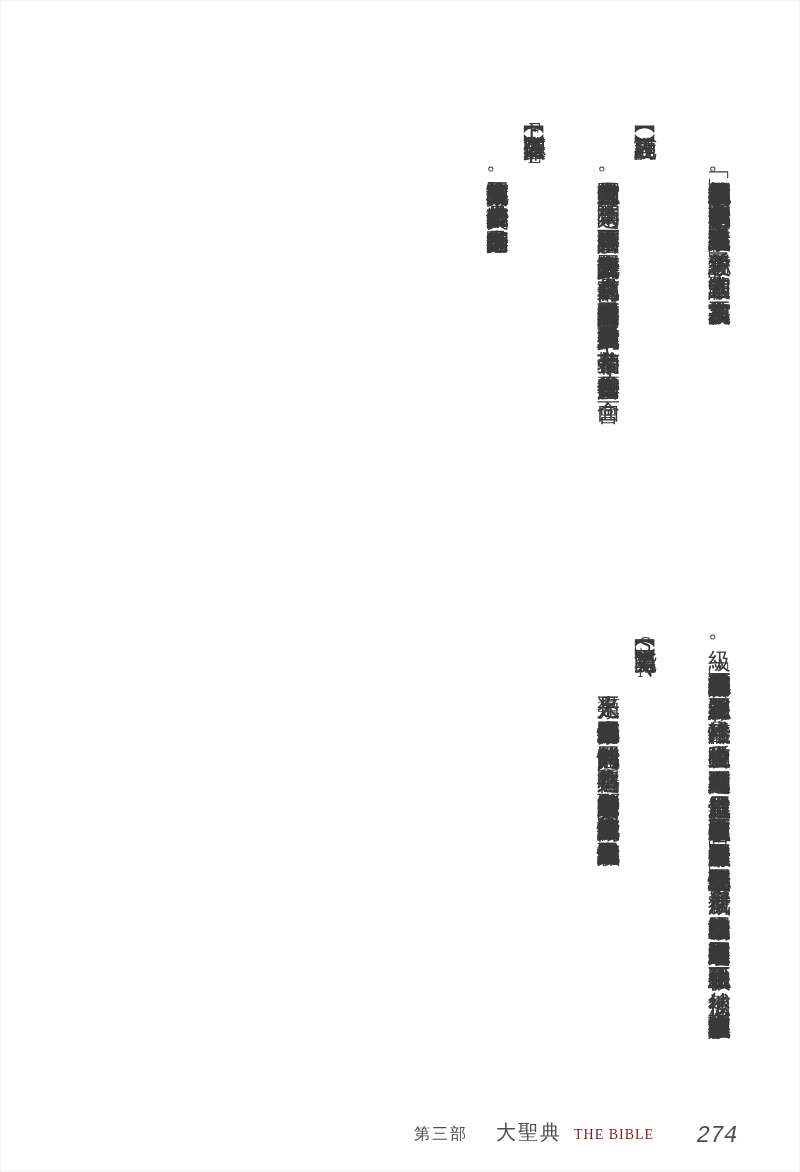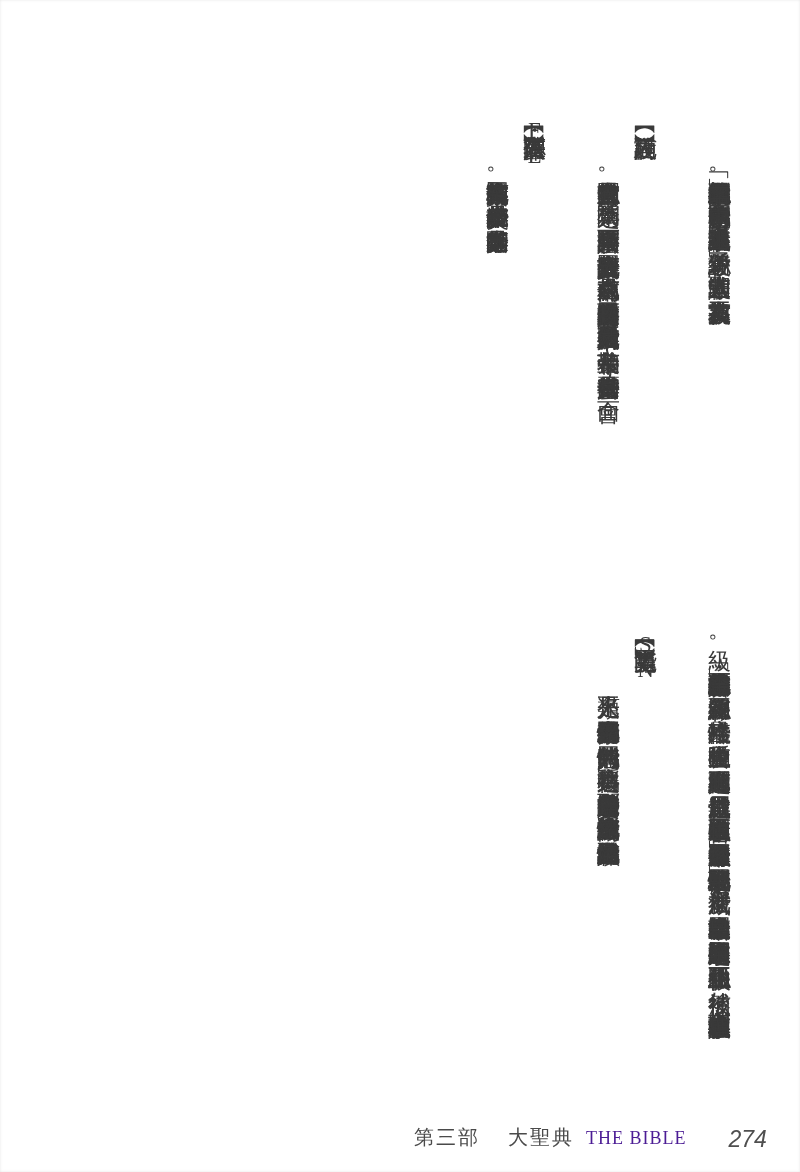--- a/index.html
+++ b/index.html
@@ -51,25 +51,25 @@
   
   .footer {
     position: absolute;
     left: 414px;
     top: 1100px;
     display: flex;
     align-items: baseline;
     color: #4a4a4a;
     white-space: nowrap;
   }
-  .f-part  { font-size: 20px; letter-spacing: 2px; margin-top: 24px; }
+  .f-part  { font-size: 16px; letter-spacing: 2px; margin-top: 24px; }
   .f-book  { font-size: 20px; letter-spacing: 2px; margin-left: 28px; }
-  .f-en    { font-size: 18px; letter-spacing: 1px; margin-left: 12px; color: #4c1d95; }
+  .f-en    { font-size: 14px; letter-spacing: 1px; margin-left: 12px; color: #7f1d1d; }
   .f-num   {
-    font-family: Liberation Sans, sans-serif;
+    font-family: Liberation Mono, monospace;
     font-style: italic;
     font-size: 23px;
     margin-left: 42px;
     color: #4f4f4f;
     position: relative;
     top: 3px;
   }
 </style>
 </head>
 <body>

